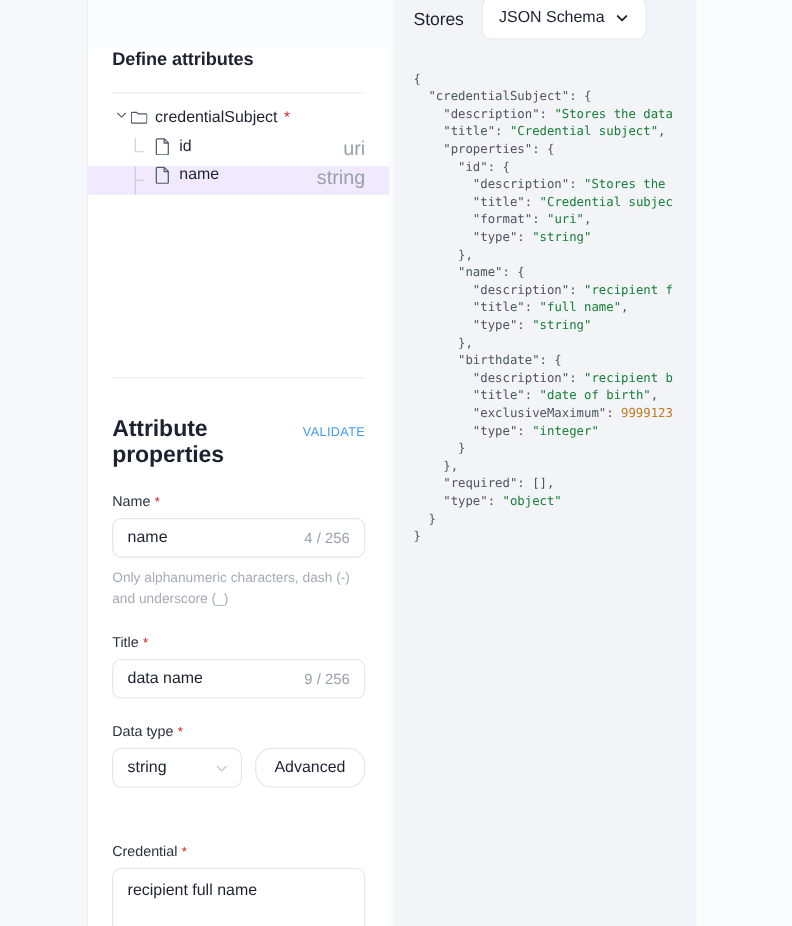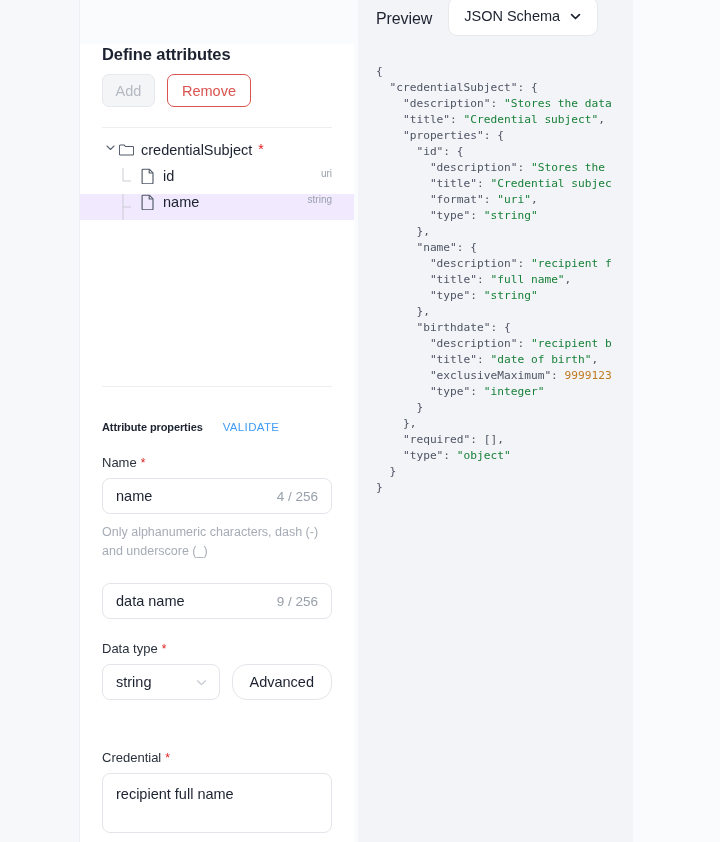--- a/index.html
+++ b/index.html
@@ -166,40 +166,40 @@
 
   .req-star {
     color: #E02020;
     font-size: 14px;
     margin-left: 6px;
     line-height: 1;
   }
 
   .node-type {
     margin-left: auto;
-    font-size: 10px;
+    font-size: 18px;
     color: #9AA1AD;
     white-space: nowrap;
   }
 
   
   .props-divider {
     height: 1px;
     background: #EDEEF1;
     margin-top: 20px;
   }
 
   .props-head {
     display: flex;
     align-items: baseline;
     margin-top: 34px;
   }
 
   .props-title {
-    font-size: 11px;
+    font-size: 21px;
     font-weight: 700;
     letter-spacing: -0.1px;
     color: #1C2230;
   }
 
   .validate-link {
     margin-left: 20px;
     font-size: 11.5px;
     letter-spacing: 0.35px;
     color: #3F9CF5;
@@ -366,24 +366,20 @@
 
 <div class="page">
 
   <div class="left-gutter"></div>
 
   <div class="editor-panel">
     <div class="editor-inner">
 
       <div class="section-title">Define attributes</div>
 
-      <div class="btn-row">
-        <button class="btn btn-add">Add</button>
-        <button class="btn btn-remove">Remove</button>
-      </div>
 
       <div class="hr"></div>
 
       <div class="tree">
 
         <div class="tree-row">
           <span class="caret">
             <svg width="11" height="11" viewBox="0 0 11 11">
                 <path d="M2 4 L5.5 7.5 L9 4" fill="none" stroke="currentColor" stroke-width="1.1" stroke-linecap="round" stroke-linejoin="round"></path>
               </svg>
@@ -449,20 +445,23 @@
           <span>Name</span><span class="req-star">*</span>
         </div>
         <div class="input-box">
           <span class="input-value">name</span>
           <span class="input-counter">4 / 256</span>
         </div>
         <div class="field-hint">Only alphanumeric characters, dash (-) and underscore (_)</div>
       </div>
 
       <div class="field">
+        <div class="field-label">
+          <span>Title</span><span class="req-star">*</span>
+        </div>
         <div class="input-box">
           <span class="input-value">data name</span>
           <span class="input-counter">9 / 256</span>
         </div>
       </div>
 
       <div class="field">
         <div class="field-label">
           <span>Data type</span><span class="req-star">*</span>
         </div>
@@ -488,21 +487,21 @@
         </div>
       </div>
 
     </div>
   </div>
 
   <div class="preview-gap"></div>
 
   <div class="preview-panel">
     <div class="preview-head">
-      <span class="preview-title">Preview</span>
+      <span class="preview-title">Stores</span>
       <div class="schema-select">
         <span class="schema-select-label">JSON Schema</span>
         <span class="schema-caret">
           <svg width="13" height="13" viewBox="0 0 13 13">
               <path d="M2.6 4.6 L6.5 8.5 L10.4 4.6" fill="none" stroke="currentColor" stroke-width="1.7" stroke-linecap="round" stroke-linejoin="round"></path>
             </svg>
         </span>
       </div>
     </div>
 

